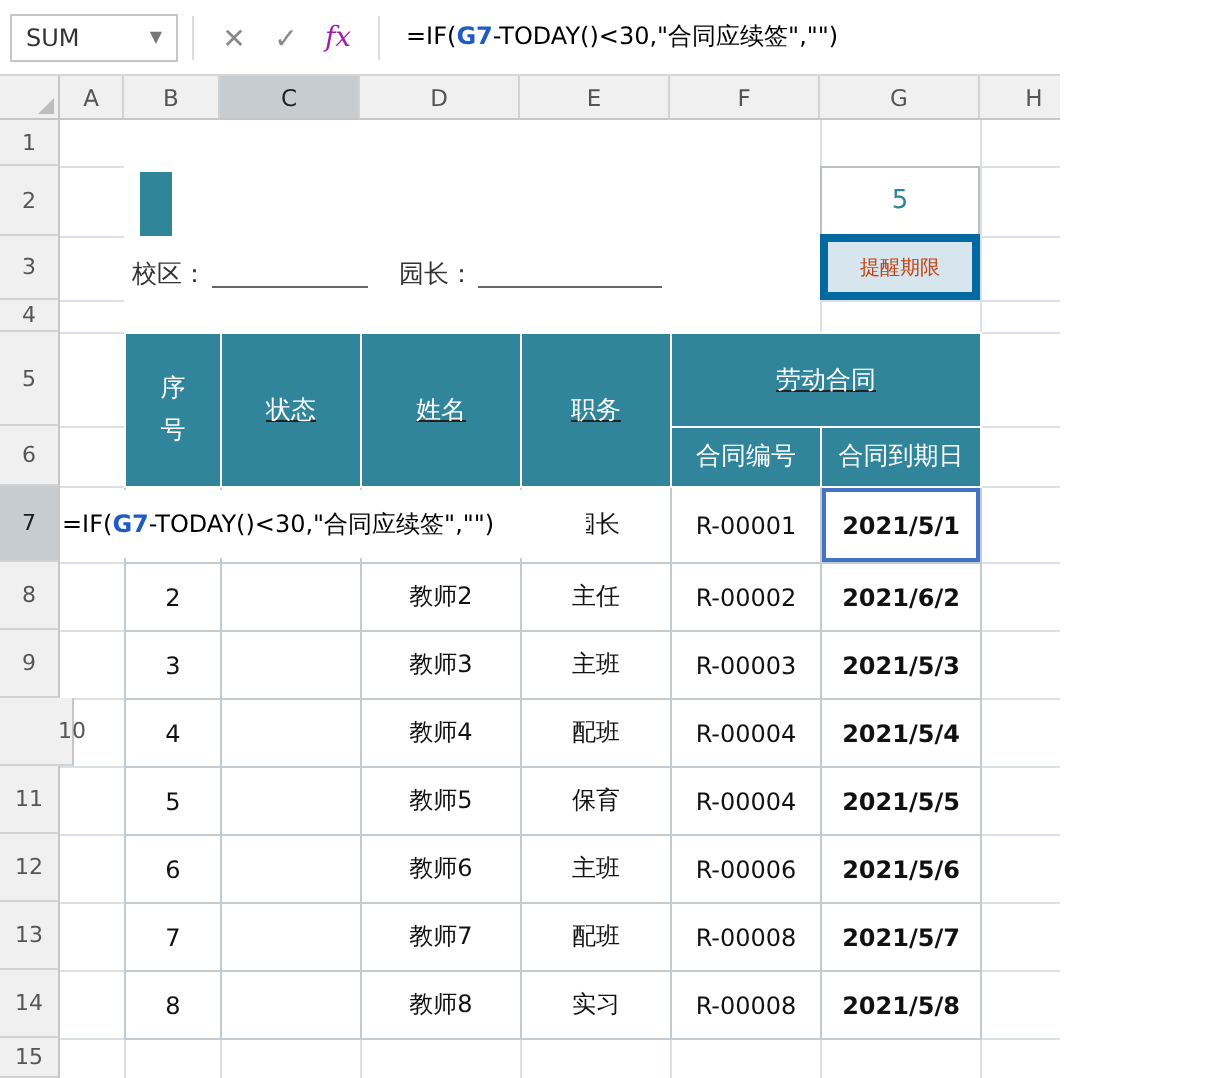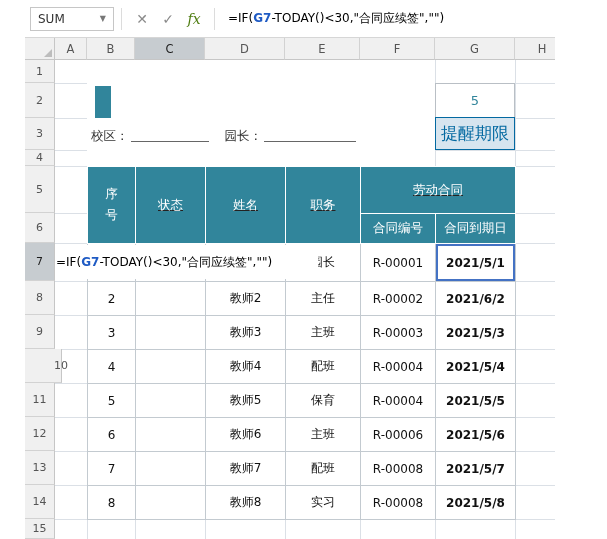--- a/index.html
+++ b/index.html
@@ -1,46 +1,46 @@
 <!DOCTYPE html>
 <html><head>
 <meta charset="utf-8">
 <style>
   * { margin:0; padding:0; box-sizing:border-box; }
   body { font-family:"DejaVu Sans","Liberation Sans",sans-serif; background:#fff; }
-  .app { position:relative; width:530px; height:539px; background:#fff; overflow:hidden; font-size:12px; color:#222;margin-left:25px; }
+  .app { position:relative; width:530px; height:539px; background:#fff; overflow:hidden; font-size:12px; color:#222; }
 
   
   .fbar { position:absolute; left:0; top:0; width:607px; height:38px; background:#fff; border-bottom:1px solid #d6d6d6; display:flex; align-items:center; z-index:6; }
   .namebox { width:84px; height:24px; margin-left:5px; border:1px solid #c6c6c6; background:#fff; display:flex; align-items:center; justify-content:space-between; padding:0 7px; color:#333; font-size:12px; }
   .nb-arrow { color:#777; font-size:8px; }
   .vsep { width:1px; height:22px; background:#dcdcdc; margin:0 7px; }
   .fbtn { border:none; background:none; color:#8a8a8a; width:26px; height:26px; font-size:14px; cursor:pointer; line-height:26px; text-align:center; }
-  .fbtn.fx { font-style:italic; font-family:"DejaVu Serif","Liberation Serif",serif; color:#4d7c0f; font-size:14px; }
+  .fbtn.fx { font-style:italic; font-family:"DejaVu Serif","Liberation Serif",serif; color:#a21caf; font-size:14px; }
   .formula-text { margin-left:6px; font-size:12px; color:#000; white-space:nowrap; }
   .ref { color:#1f5bc4;font-weight:bold; }
 
   
   .corner { position:absolute; left:0; top:38px; width:30px; height:22px; background:#f0f0f0; border-right:1px solid #c6c6c6; border-bottom:1px solid #c6c6c6; z-index:5; }
   .corner:after { content:""; position:absolute; right:2px; bottom:2px; border-left:8px solid transparent; border-bottom:8px solid #bdbdbd; }
   .colhead { position:absolute; top:38px; height:22px; background:#f0f0f0; border-right:1px solid #d2d2d2; border-bottom:1px solid #c6c6c6; display:flex; align-items:center; justify-content:center; color:#555; font-size:11.5px; z-index:5; }
   .rowhead { position:absolute; left:0; width:30px; background:#f0f0f0; border-right:1px solid #c6c6c6; border-bottom:1px solid #d2d2d2; display:flex; align-items:center; justify-content:center; color:#555; font-size:11px; z-index:5; }
   .sel { background:#c7ccd0 !important; color:#1c1c1c !important; }
 
   
   .gl-v { position:absolute; width:1px; top:60px; height:479px; background:#dbe0e6; z-index:1; }
   .gl-h { position:absolute; height:1px; left:30px; width:577px; background:#dbe0e6; z-index:1; }
 
   
   .title-bg { position:absolute; left:62px; top:60px; width:348px; height:106px; background:#fff; z-index:2; }
   .accent-bar { position:absolute; left:70px; top:86px; width:16px; height:32px; background:#31859B; z-index:3; }
   .sheet-title { position:absolute; left:100px; top:86px; height:32px; line-height:32px; font-size:21px; font-weight:bold; color:#31859B; letter-spacing:3px; z-index:3; white-space:nowrap; }
   .reminder-value { position:absolute; left:410px; top:83px; width:80px; height:35px; background:#fff; border:1px solid #b9bfc5; color:#31859B; font-size:13px; display:flex; align-items:center; justify-content:center; z-index:2; }
-  .reminder-label { position:absolute; left:410px; top:117px; width:80px; height:33px; background:#d7e5ef; border:1px solid #0369a1; color:#0369a1; font-size:17px; display:flex; align-items:center; justify-content:center; z-index:2; }
-  .info-line { position:absolute; left:66px; top:128px; height:18px; display:flex; align-items:flex-start; font-size:12.5px; color:#333; z-index:3; white-space:nowrap; }
+  .reminder-label { position:absolute; left:410px; top:117px; width:80px; height:33px; background:#d7e5ef; border:4px solid #0369a1; color:#c2410c; font-size:10px; display:flex; align-items:center; justify-content:center; z-index:2; }
+  .info-line { position:absolute; left:66px; top:128px; height:18px; display:flex; align-items:center; font-size:12.5px; color:#333; z-index:3; white-space:nowrap; }
   .uline { display:inline-block; width:78px; border-bottom:1px solid #666; height:14px; margin-left:2px; }
   .u2 { width:92px; }
   .ml { margin-left:16px; }
 
   
   .tbl { position:absolute; left:62px; top:166px; width:428px; border-collapse:collapse; table-layout:fixed; background:#fff; z-index:2; border:1px solid #bac1c8; }
   .tbl th { background:#31859B; color:#fff; font-weight:normal; border:1px solid #fff; font-size:12.5px; text-align:center; vertical-align:middle; }
   .tbl td { border:1px solid #c3cad0; background:#fff; text-align:center; vertical-align:middle; font-size:12px; color:#111; overflow:hidden; }
   .tbl thead tr.h1 { height:47px;text-decoration:underline; }
   .tbl thead tr.h2 { height:30px; }

